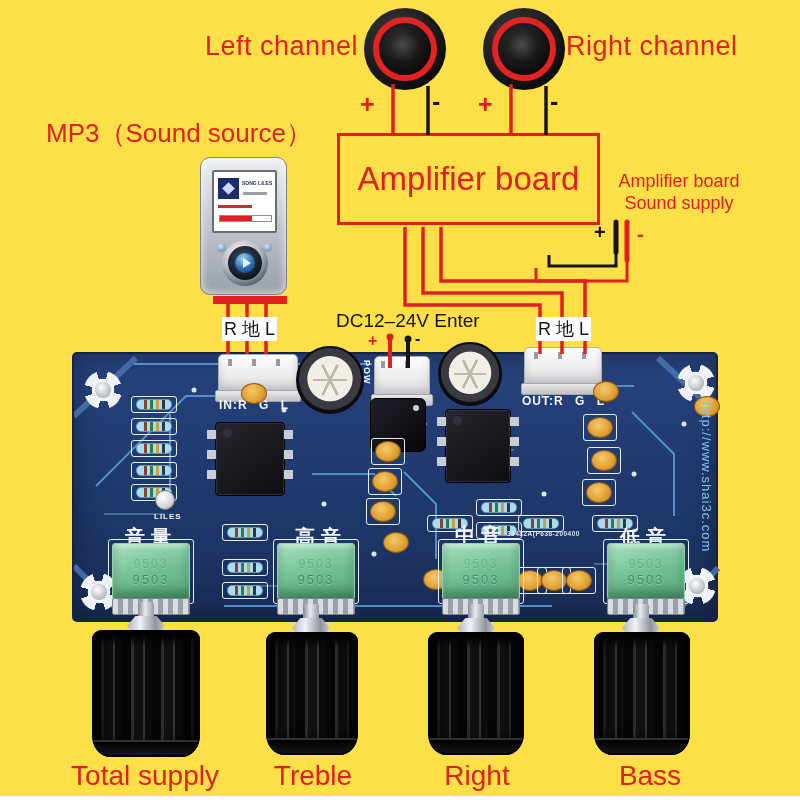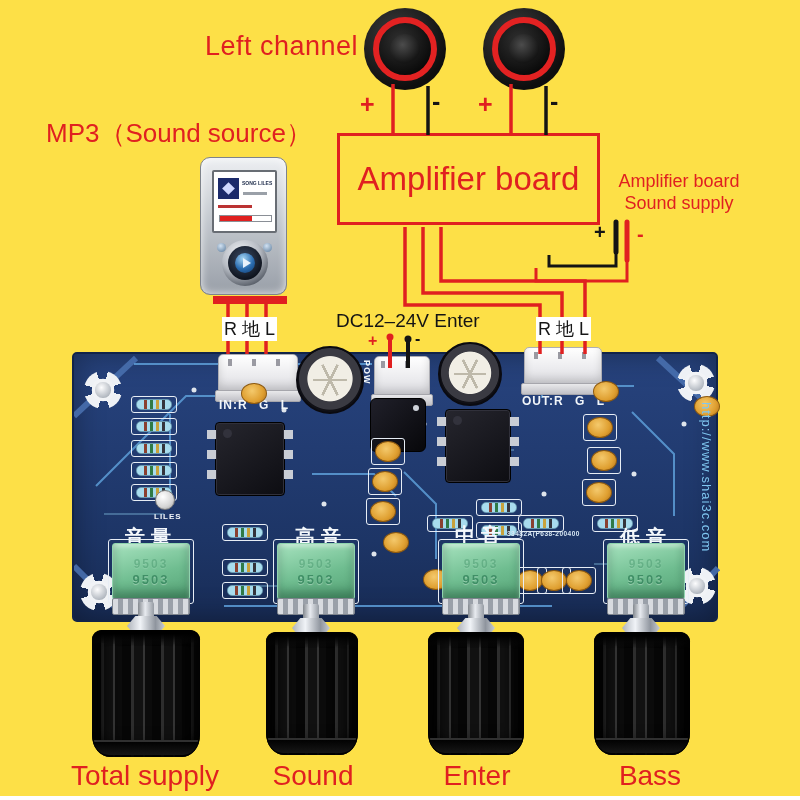--- a/index.html
+++ b/index.html
@@ -50,21 +50,21 @@
   .ic::before{left:-9px}.ic::after{right:-9px}
   .notch{position:absolute;top:6px;left:7px;width:9px;height:9px;border-radius:50%;background:#32323c}
   .bridge{position:absolute;background:linear-gradient(135deg,#20202a,#07070a);border:1px solid #000;border-radius:6px}
   .bridge::after{content:"";position:absolute;right:6px;top:6px;width:6px;height:6px;border-radius:50%;background:#cfd3da}
   .rwrap{position:absolute;width:46px;height:17px;border:1.5px solid #e7edf5;border-radius:3px;display:flex;align-items:center;justify-content:center}
   .res{width:36px;height:11px;border-radius:5px;border:1px solid #6898b0;background:linear-gradient(90deg,#a8dcee 0 7px,#8a4030 7px 10px,#a8dcee 10px 13px,#2f7a46 13px 16px,#a8dcee 16px 19px,#c8a23c 19px 22px,#a8dcee 22px 25px,#34343c 25px 28px,#a8dcee 28px)}
   .ocap{width:26px;height:21px;border-radius:50%;background:radial-gradient(circle at 42% 36%,#f4c96c,#df9f30 60%,#b0701a);border:1px solid #8e5a10}
   .ocap.abs{position:absolute}
   .cwrap{position:absolute;width:34px;height:27px;border:1.5px solid #e7edf5;border-radius:3px;display:flex;align-items:center;justify-content:center}
   .pot{position:absolute;width:78px;height:57px;background:linear-gradient(165deg,#a6e2be,#6fbd90 55%,#55a376);border:1px solid #8fd4ae;border-radius:3px;box-shadow:inset 0 -8px 10px rgba(10,50,30,.35),inset 0 3px 4px rgba(255,255,255,.4);display:flex;flex-direction:column;align-items:center;justify-content:center;gap:0}
-  .pot .code{font-size:13px;font-weight:bold;letter-spacing:2px;color:#3f8f66;text-shadow:0 1px 1px rgba(255,255,255,.35);line-height:15px}
+  .pot .code{font-size:13px;font-weight:normal;letter-spacing:2px;color:#3f8f66;text-shadow:0 1px 1px rgba(255,255,255,.35);line-height:15px}
   .pot .faint{opacity:.4;font-size:12px}
   .potsilk{position:absolute;border:1.5px solid #e7edf5;border-radius:3px}
   .crimp{position:absolute;height:17px;background:repeating-linear-gradient(90deg,#d8dbe0 0 5px,#9aa0a9 5px 10px);border:1px solid #7d838c;border-radius:2px}
   .led{position:absolute;width:20px;height:20px;border-radius:50%;background:radial-gradient(circle at 38% 32%,#ffffff,#d6d6d6 60%,#9c9c9c);border:1px solid #7c7c7c}
   .vtext{position:absolute;transform:rotate(90deg);transform-origin:0 0;white-space:nowrap}
   
   .shaft{position:absolute;width:16px;height:34px;background:linear-gradient(90deg,#84898f,#e8ebf0 45%,#969ca4);border-radius:2px;z-index:4}
   .nut{position:absolute;width:38px;height:20px;background:linear-gradient(90deg,#aeb3bb,#f0f3f7 35%,#8f959e 75%,#c7ccd3);clip-path:polygon(22% 0,78% 0,100% 50%,78% 100%,22% 100%,0 50%);z-index:4}
   .knob{position:absolute;z-index:5;border-radius:12px 12px 18px 18px/10px 10px 22px 22px;background:repeating-linear-gradient(90deg,#060606 0 9px,#2d2d2d 9px 12px,#111 12px 21px,#343434 21px 23px,#0b0b0b 23px 30px);box-shadow:inset 10px 0 14px rgba(0,0,0,.85),inset -10px 0 14px rgba(0,0,0,.85),inset 0 -12px 16px rgba(0,0,0,.7),inset 0 6px 8px rgba(70,70,70,.5)}
   .knob::before{content:"";position:absolute;left:0;right:0;top:0;height:15px;background:linear-gradient(180deg,#000 25%,rgba(15,15,15,.15));border-radius:12px 12px 50% 50%}
@@ -72,20 +72,21 @@
   .knoblbl{position:absolute;width:200px;text-align:center;font-size:28px;color:#e02020}
   .pinlbl{position:absolute;font-size:18px;color:#161616;background:#fff;padding:0 2px;white-space:nowrap;z-index:6}
   svg.wires{position:absolute;left:0;top:0;z-index:5;pointer-events:none}
 </style>
 </head>
 <body>
 
 <div class="stage">
 
   <div class="abs lbl-big" style="left:150px;top:31px;width:208px;text-align:right">Left channel</div>
+  <div class="abs lbl-big" style="left:566px;top:31px;width:210px">Right channel</div>
   <div class="abs speaker" style="left:364px;top:8px">
       <div class="spk-ring">
         <div class="spk-cone"></div>
       </div>
     </div>
   <div class="abs speaker" style="left:483px;top:8px">
       <div class="spk-ring">
         <div class="spk-cone"></div>
       </div>
     </div>
@@ -341,17 +342,17 @@
   <div class="nut" style="left:457px;top:618px"></div>
   <div class="shaft" style="left:633px;top:604px"></div>
   <div class="nut" style="left:622px;top:618px"></div>
 
   <div class="knob" style="left:92px;top:630px;width:108px;height:127px"></div>
   <div class="knob" style="left:266px;top:632px;width:92px;height:123px"></div>
   <div class="knob" style="left:428px;top:632px;width:96px;height:123px"></div>
   <div class="knob" style="left:594px;top:632px;width:96px;height:123px"></div>
 
   <div class="knoblbl" style="left:45px;top:760px">Total supply</div>
-  <div class="knoblbl" style="left:213px;top:760px">Sound</div>
-  <div class="knoblbl" style="left:377px;top:760px">Enter</div>
+  <div class="knoblbl" style="left:213px;top:760px">Treble</div>
+  <div class="knoblbl" style="left:377px;top:760px">Right</div>
   <div class="knoblbl" style="left:550px;top:760px">Bass</div>
 
 </div>
 
 </body></html>

